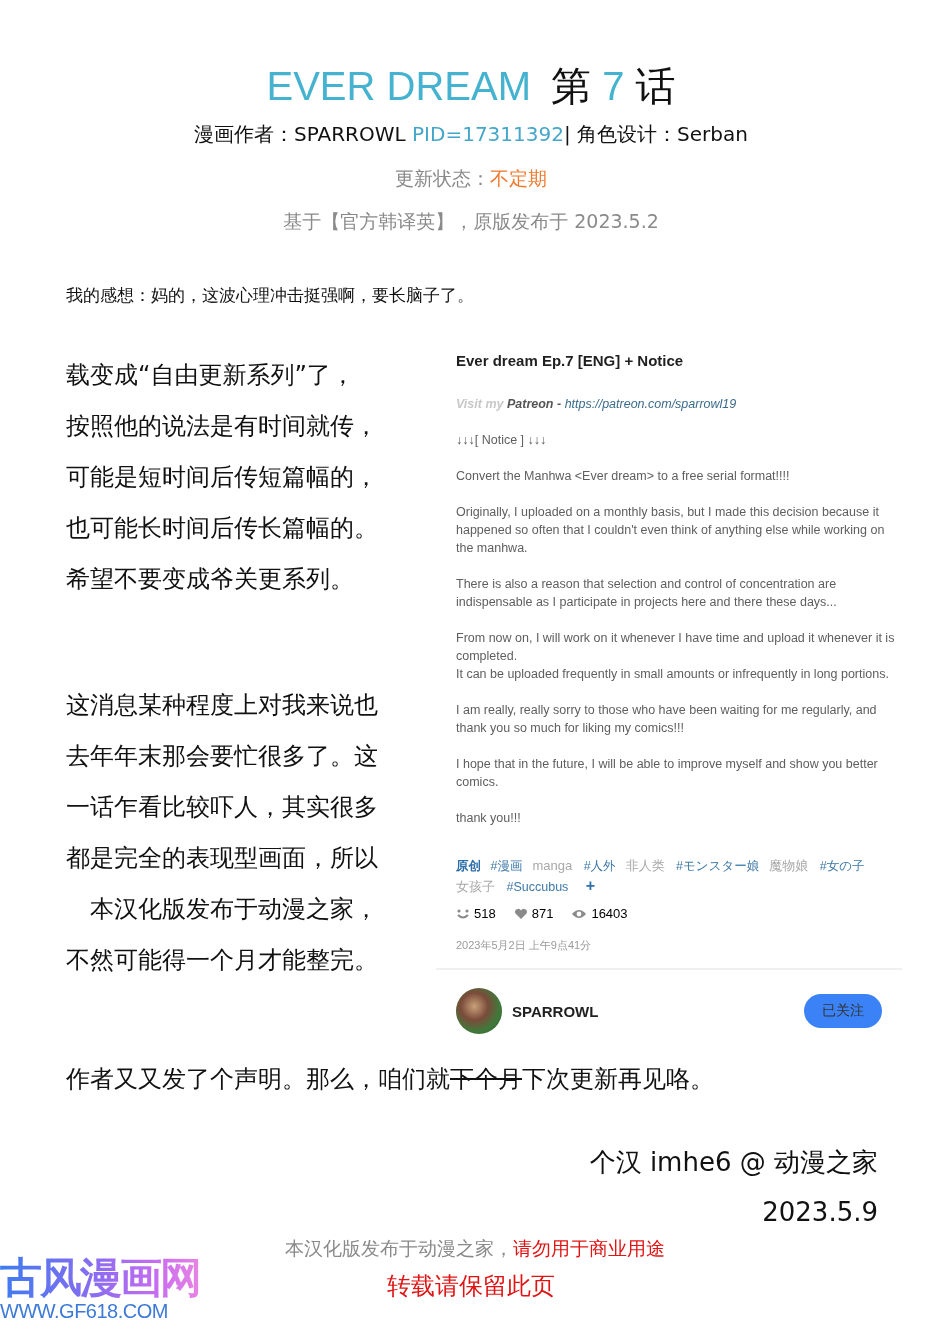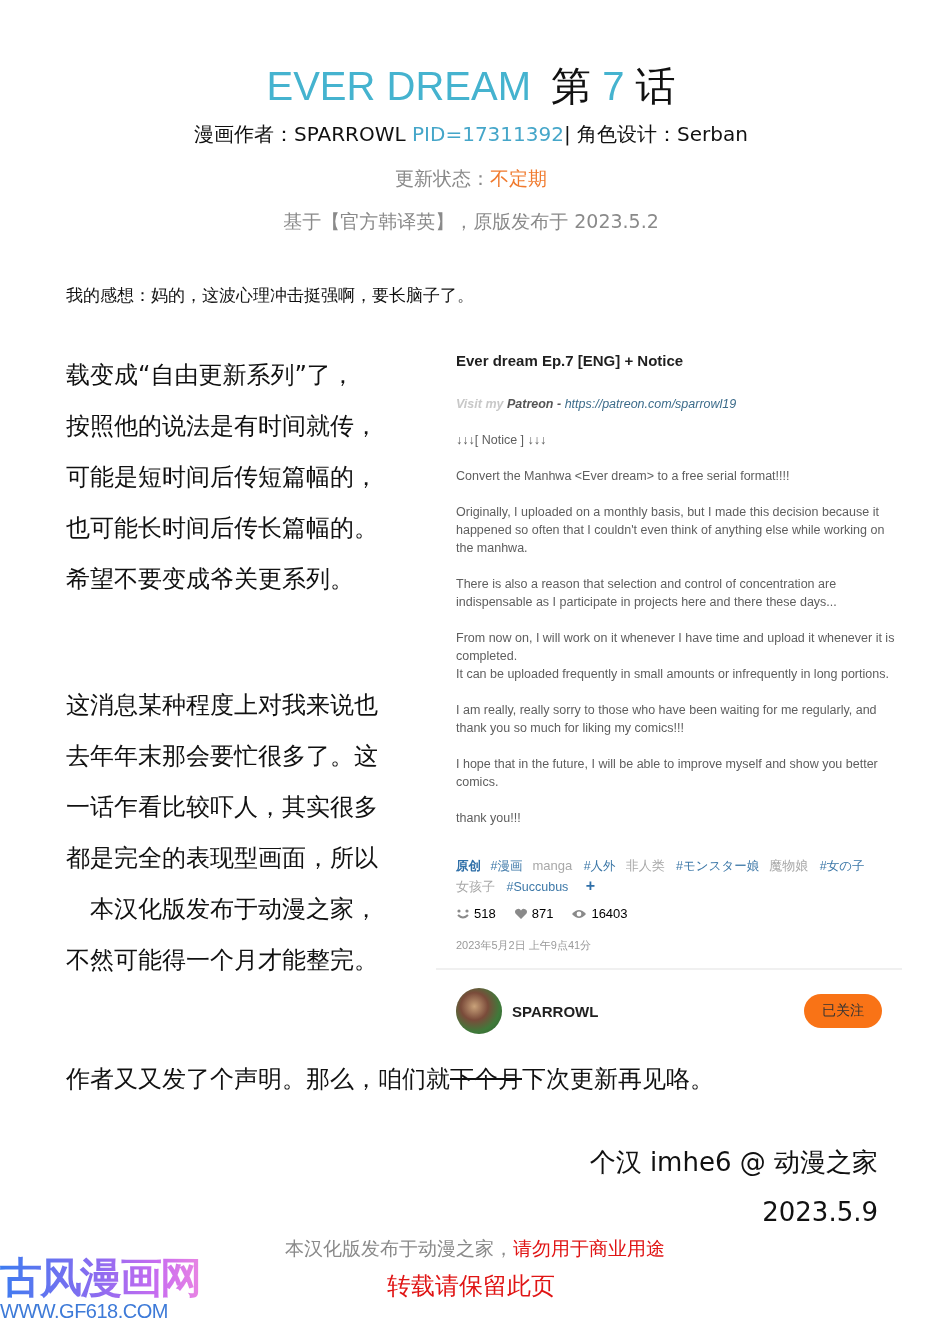--- a/index.html
+++ b/index.html
@@ -37,21 +37,21 @@
     .tags .tag { margin-right: 10px; }
     .tags .plus { font-weight: bold; font-size: 16px; color: #2f6fa8; margin-left: 4px; }
     .stats { position: absolute; left: 20px; top: 566px; font-size: 13px; color: #000000; display: flex; gap: 18px; align-items: center; }
     .stats .st { display: flex; align-items: center; gap: 4px; }
     .stats svg { display: block; }
     .ts { position: absolute; left: 20px; top: 598px; font-size: 11px; color: #9a9a9a; }
     .sep { position: absolute; left: 0; top: 628px; width: 466px; height: 2px; background: #f0f0f0; }
     .author { position: absolute; left: 20px; top: 648px; display: flex; align-items: center; width: 426px; }
     .avatar { width: 46px; height: 46px; border-radius: 50%; background: radial-gradient(circle at 40% 40%, #c9a27a 0%, #7a4b3a 35%, #3f7a3a 65%, #2f5a2a 100%); }
     .author-name { margin-left: 10px; font-size: 15px; font-weight: bold; color: #1f1f1f; }
-    .follow-btn { margin-left: auto; background: #f97316; border-radius: 18px; padding: 8px 18px; font-family: "DejaVu Sans", sans-serif; font-size: 14px; color: #333; }
+    .follow-btn { margin-left: auto; background: #3b82f6; border-radius: 18px; padding: 8px 18px; font-family: "DejaVu Sans", sans-serif; font-size: 14px; color: #333; }
 
     .closing { position: absolute; left: 66px; top: 1062px; font-size: 24px; line-height: 34px; color: #111; white-space: nowrap; }
     .closing .strike { text-decoration: line-through; }
 
     .sign { position: absolute; right: 64px; top: 1137px; text-align: right; font-size: 26px; line-height: 50px; color: #111; }
 
     .footer1 { position: absolute; left: 0; width: 942px; top: 1236px; text-align: center; font-size: 19px; color: #8a8a8a; padding-left: 8px; }
     .footer1 .warn { color: #e01414; }
     .footer2 { position: absolute; left: 0; width: 942px; top: 1270px; text-align: center; font-size: 24px; color: #e01414; }
 

